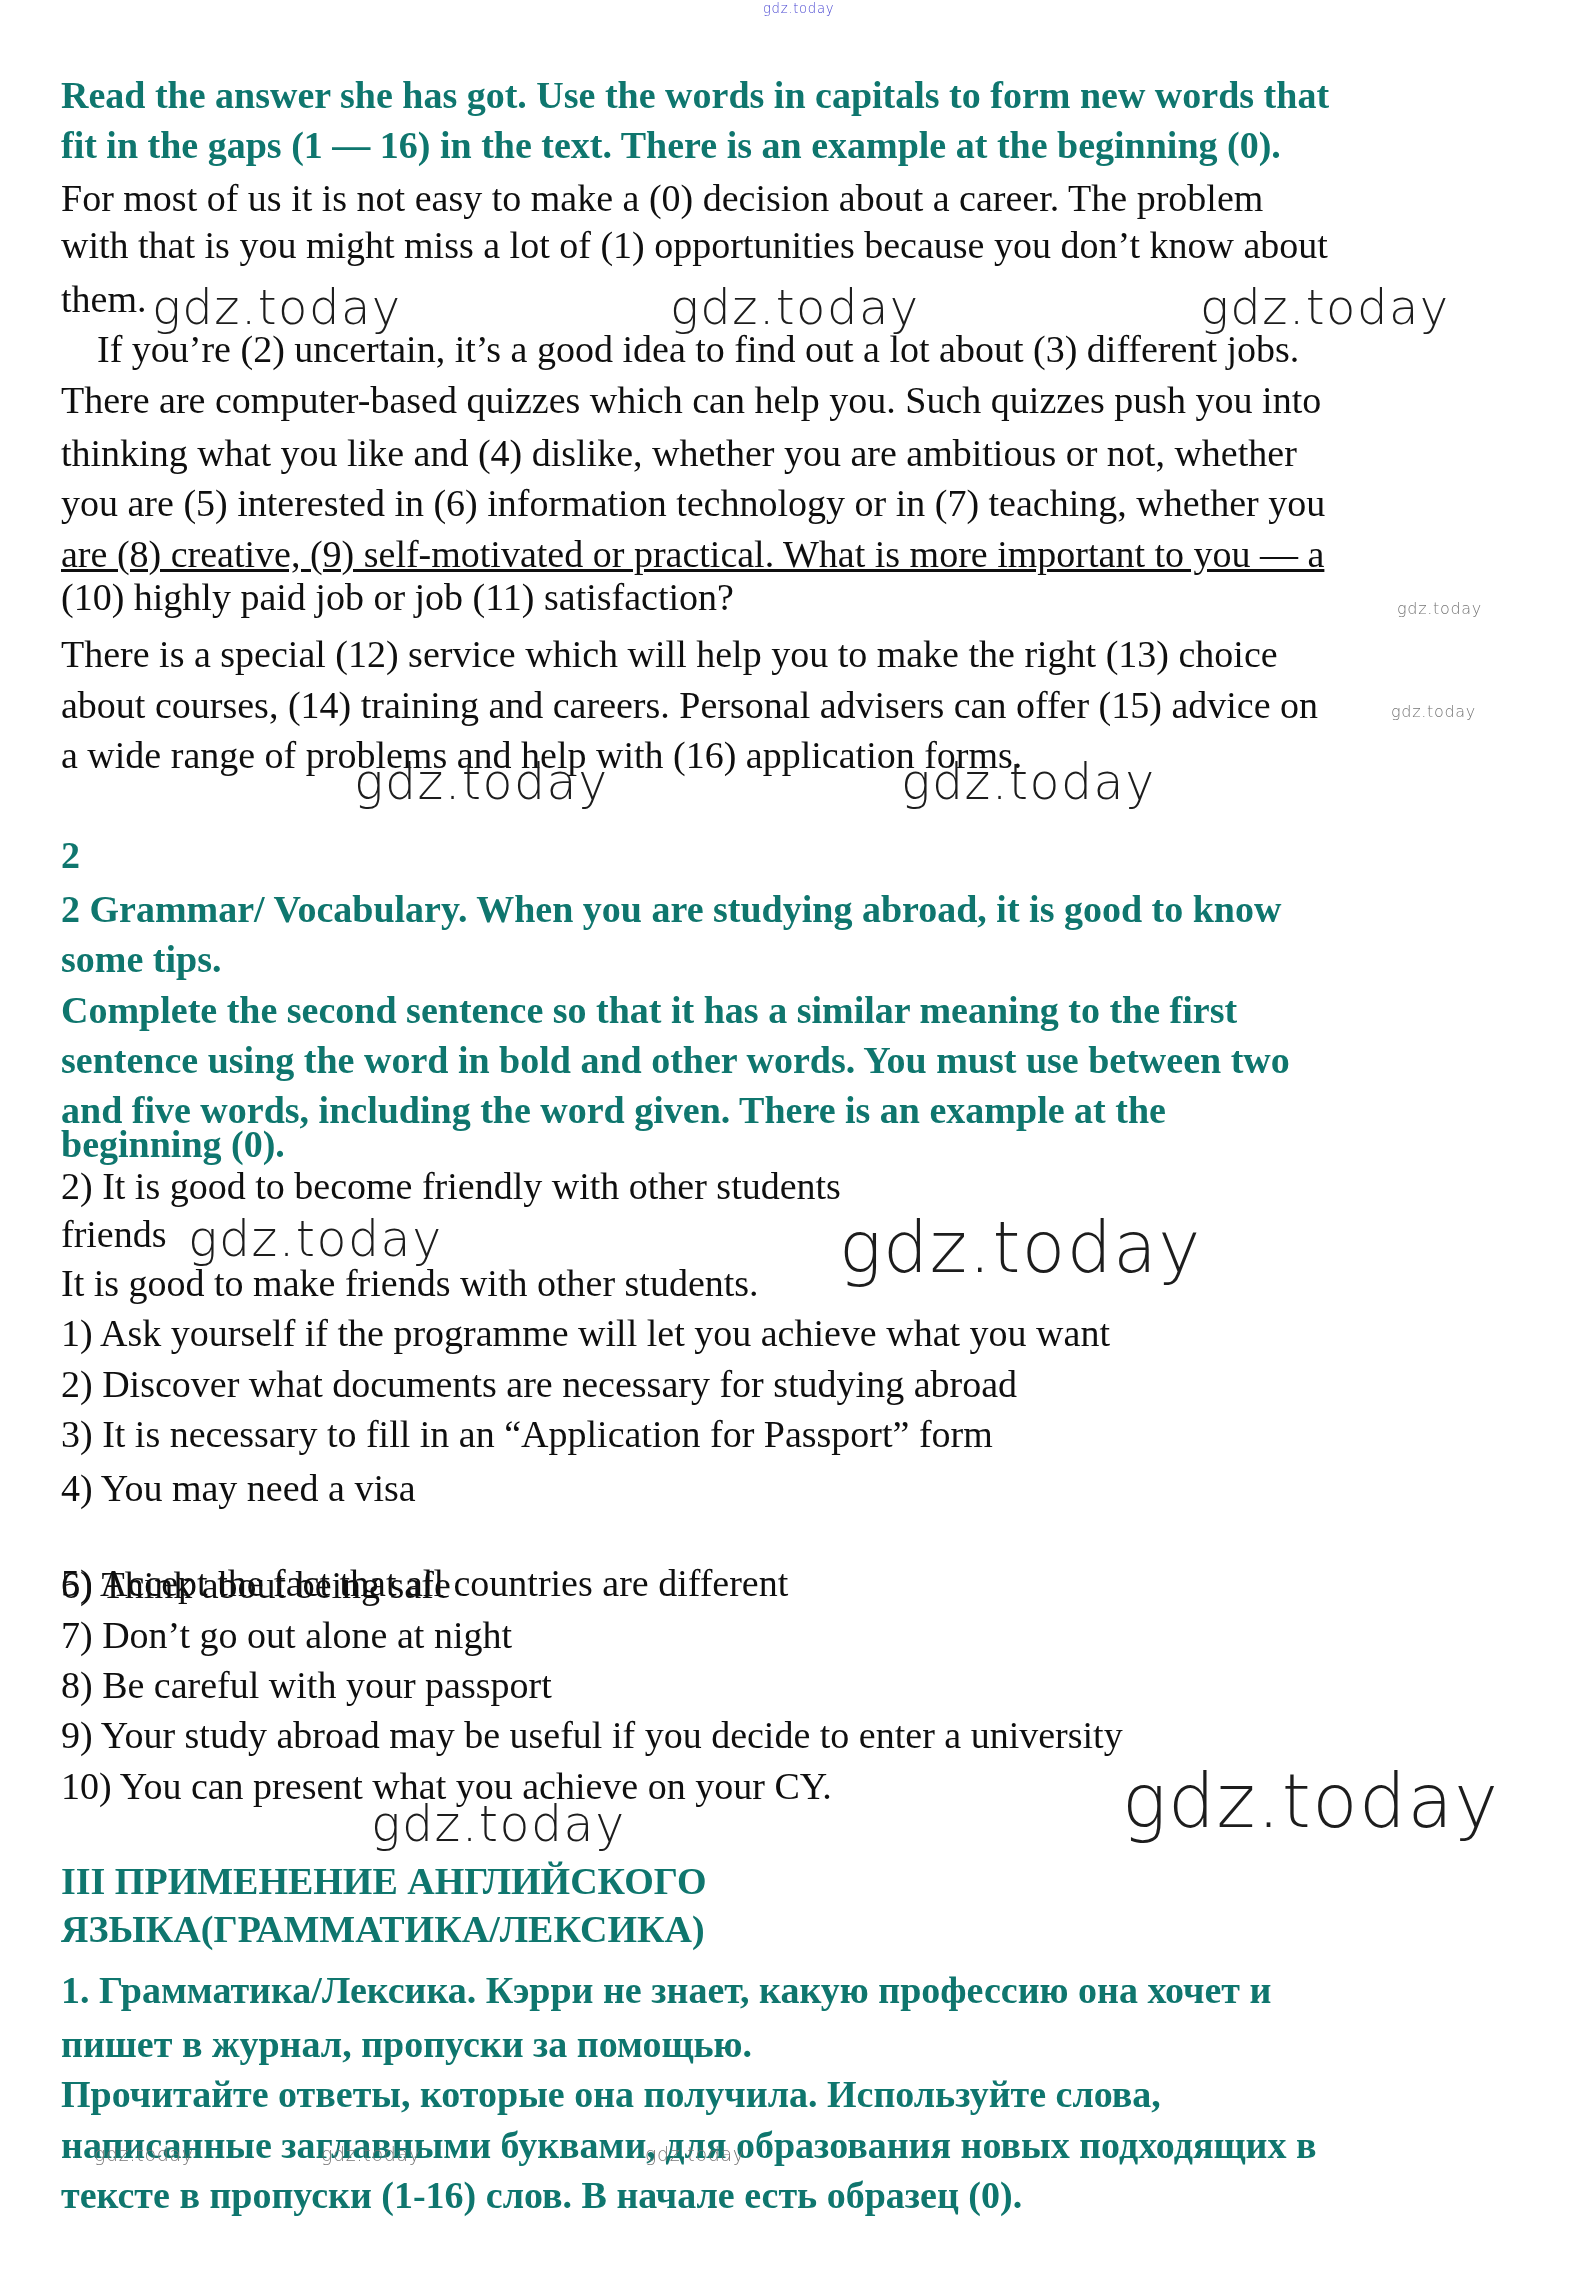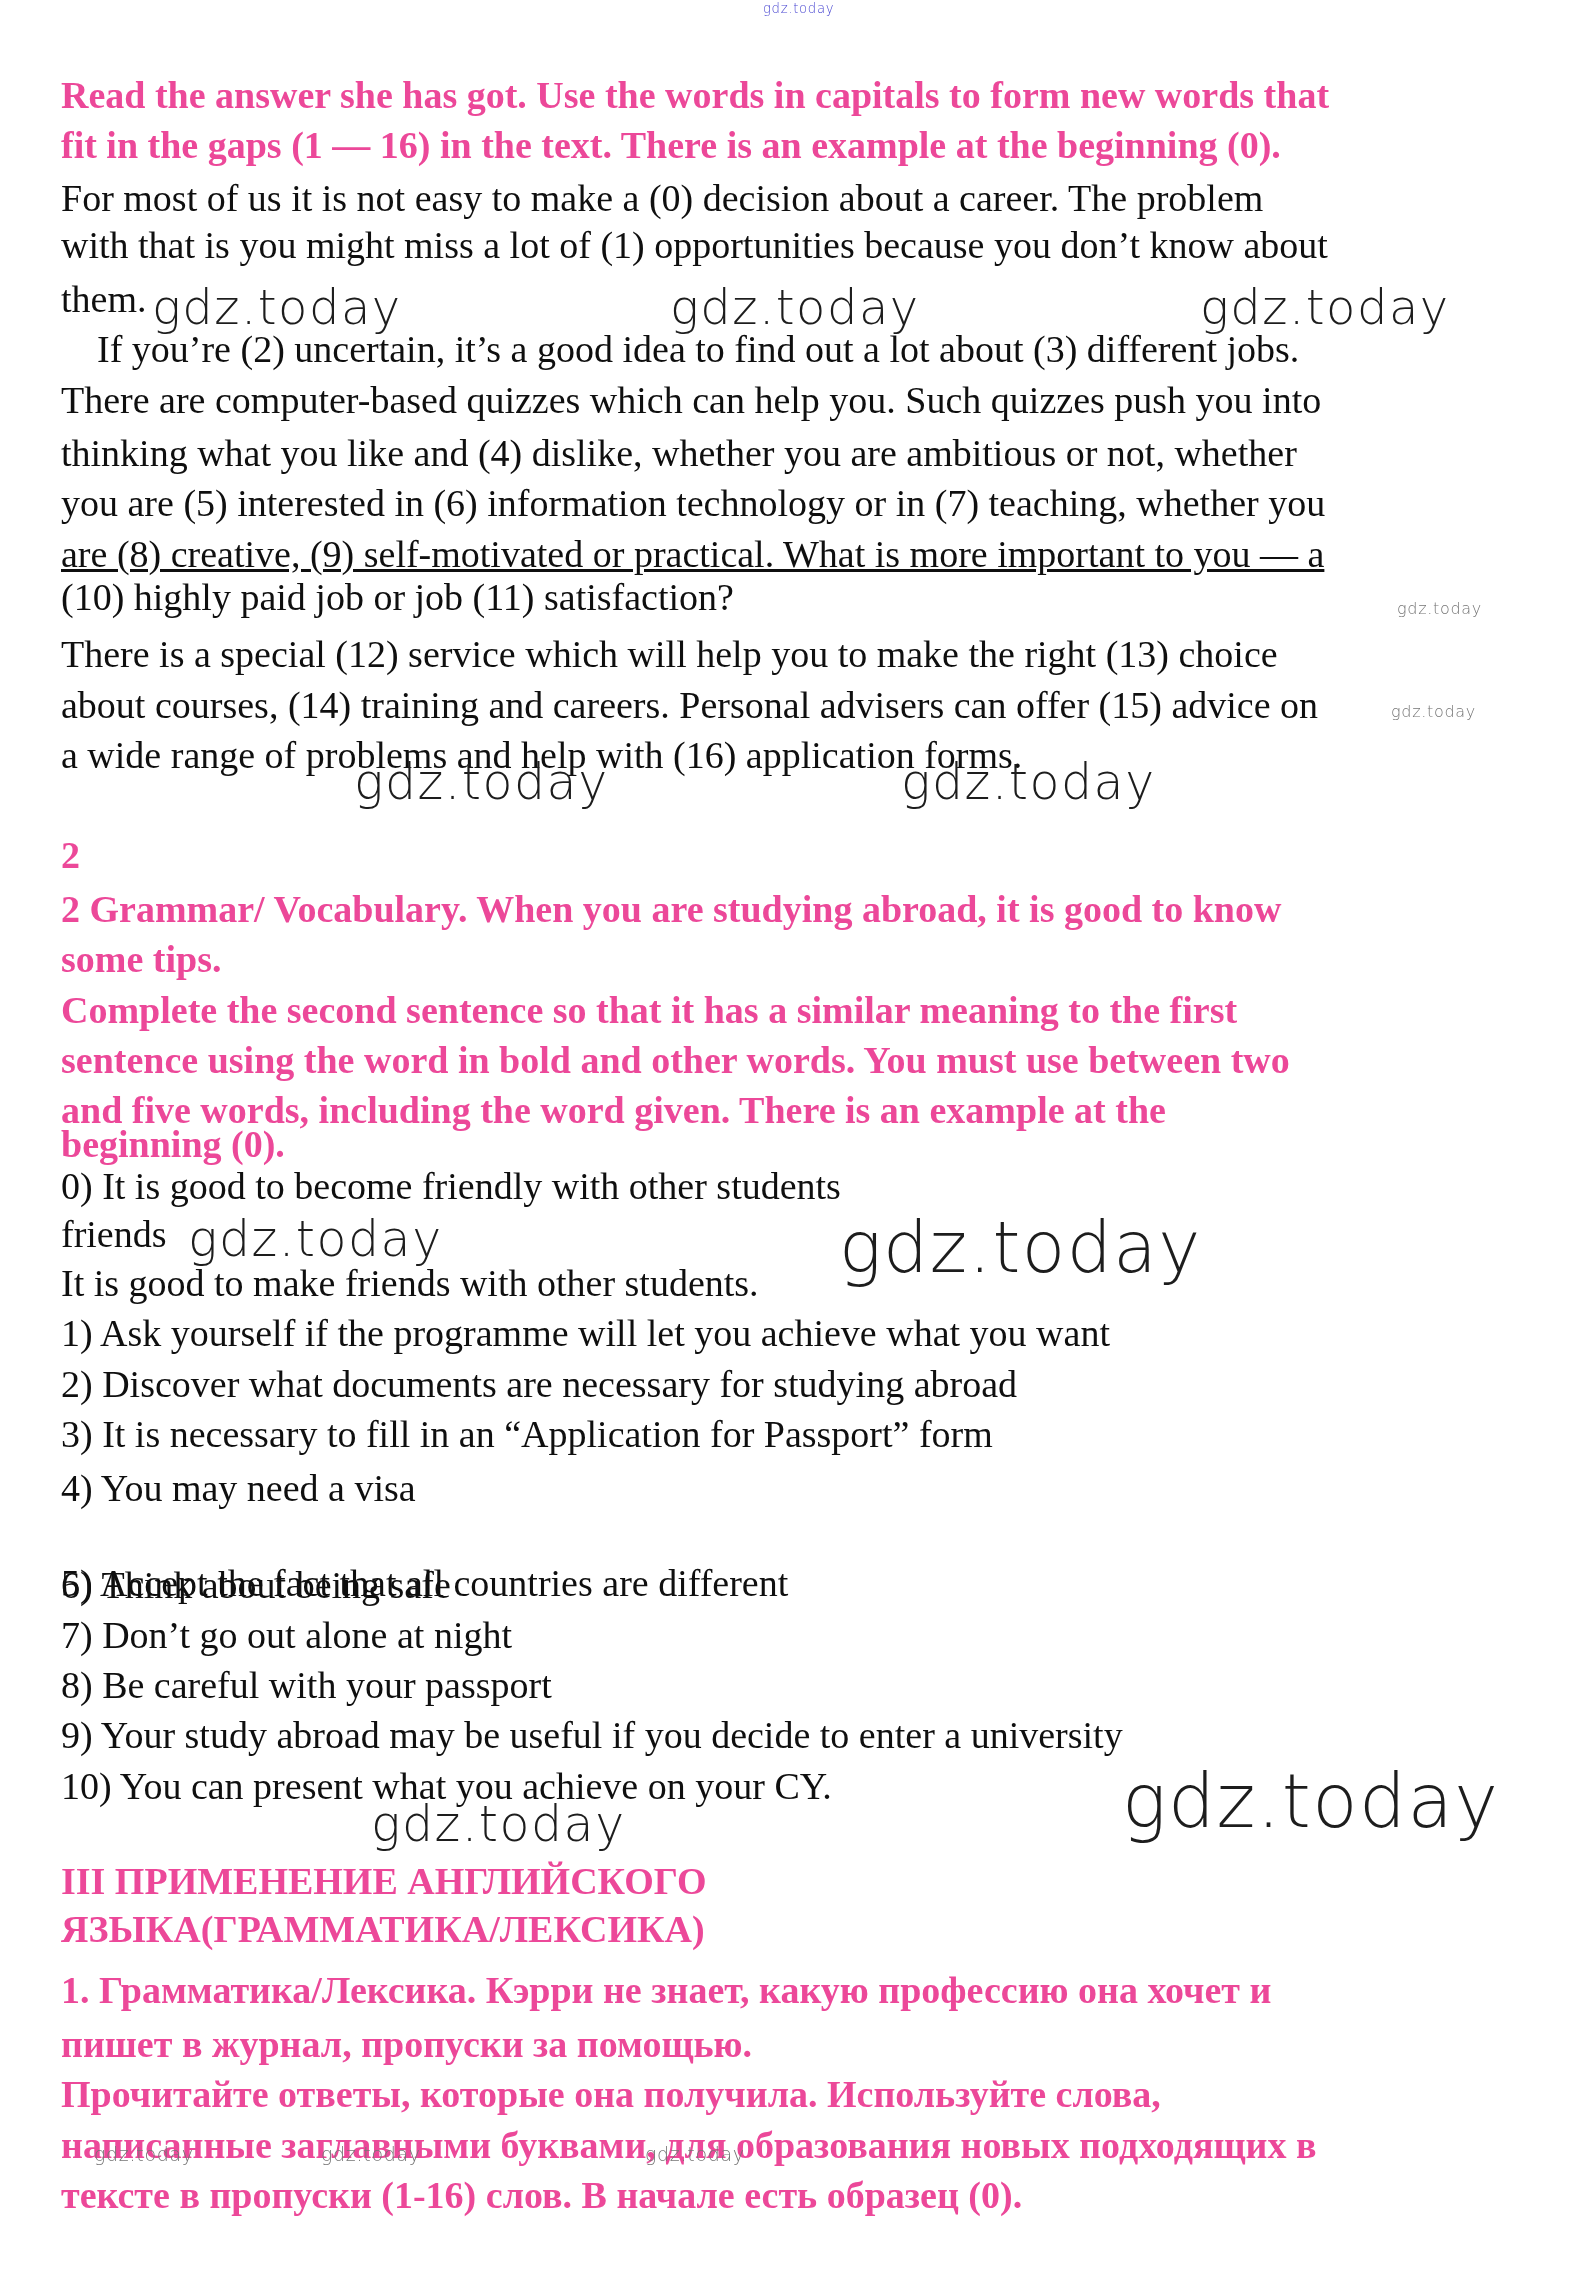--- a/index.html
+++ b/index.html
@@ -13,21 +13,21 @@
   }
   .text-line {
     position: absolute;
     left: 61px;
     white-space: nowrap;
     font-size: 38px;
     line-height: 1;
     color: #0f0f0f;
     letter-spacing: 0px;
   }
-  .text-line.bold { font-weight: bold; color: #ec4899; }
+  .text-line.bold { font-weight: bold; color: #0f766e; }
   .wm {
     position: absolute;
     font-family: "DejaVu Sans", sans-serif;
     font-weight: 200;
     white-space: nowrap;
     line-height: 1.05;
     letter-spacing: 1.5px;
   }
   .wm.dark { color: #1d1d1d; }
   .wm.gray { color: #757575; letter-spacing: 0.7px; }
@@ -52,21 +52,21 @@
       <div class="text-line" style="top: 635px;">There is a special (12) service which will help you to make the right (13) choice</div>
       <div class="text-line" style="top: 686px;">about courses, (14) training and careers. Personal advisers can offer (15) advice on</div>
       <div class="text-line" style="top: 736px;">a wide range of problems and help with (16) application forms.</div>
       <div class="text-line bold" style="top: 836px;">2</div>
       <div class="text-line bold" style="top: 890px;">2 Grammar/ Vocabulary. When you are studying abroad, it is good to know</div>
       <div class="text-line bold" style="top: 940px;">some tips.</div>
       <div class="text-line bold" style="top: 991px;">Complete the second sentence so that it has a similar meaning to the first</div>
       <div class="text-line bold" style="top: 1041px;">sentence using the word in bold and other words. You must use between two</div>
       <div class="text-line bold" style="top: 1091px;">and five words, including the word given. There is an example at the</div>
       <div class="text-line bold" style="top: 1125px;">beginning (0).</div>
-      <div class="text-line" style="top: 1167px;">0) It is good to become friendly with other students</div>
+      <div class="text-line" style="top: 1167px;">2) It is good to become friendly with other students</div>
       <div class="text-line" style="top: 1215px;">friends</div>
       <div class="text-line" style="top: 1264px;">It is good to make friends with other students.</div>
       <div class="text-line" style="top: 1314px;">1) Ask yourself if the programme will let you achieve what you want</div>
       <div class="text-line" style="top: 1365px;">2) Discover what documents are necessary for studying abroad</div>
       <div class="text-line" style="top: 1415px;">3) It is necessary to fill in an “Application for Passport” form</div>
       <div class="text-line" style="top: 1469px;">4) You may need a visa</div>
       <div class="text-line" style="top: 1519px; margin-top: 45px;">5) Accept the fact that all countries are different</div>
       <div class="text-line" style="top: 1566px;">6) Think about being safe</div>
       <div class="text-line" style="top: 1616px;">7) Don’t go out alone at night</div>
       <div class="text-line" style="top: 1666px;">8) Be careful with your passport</div>

